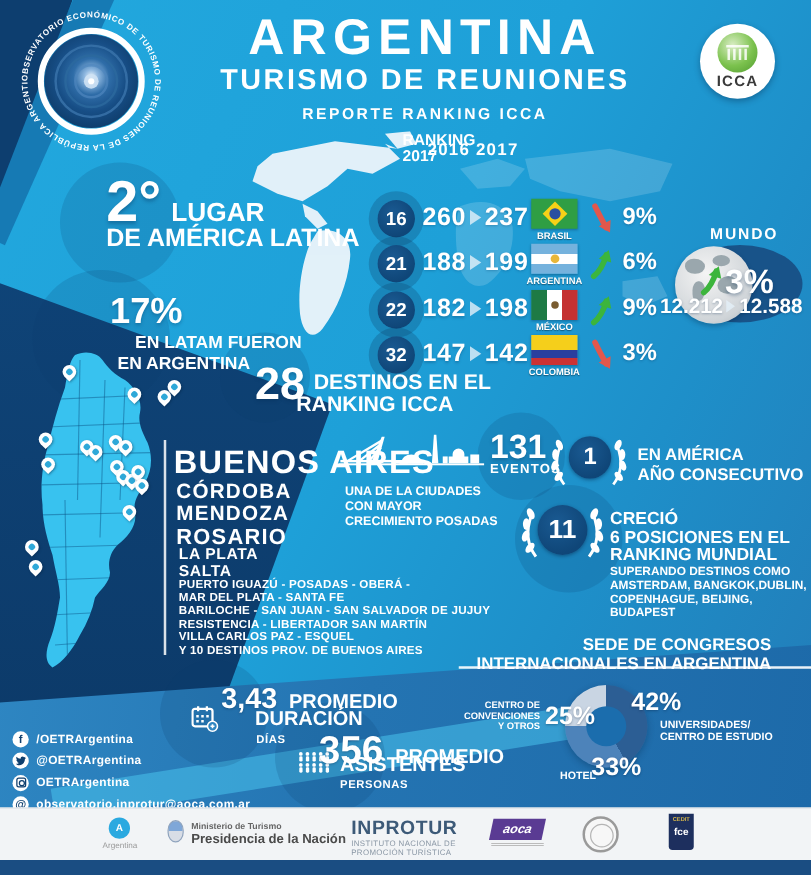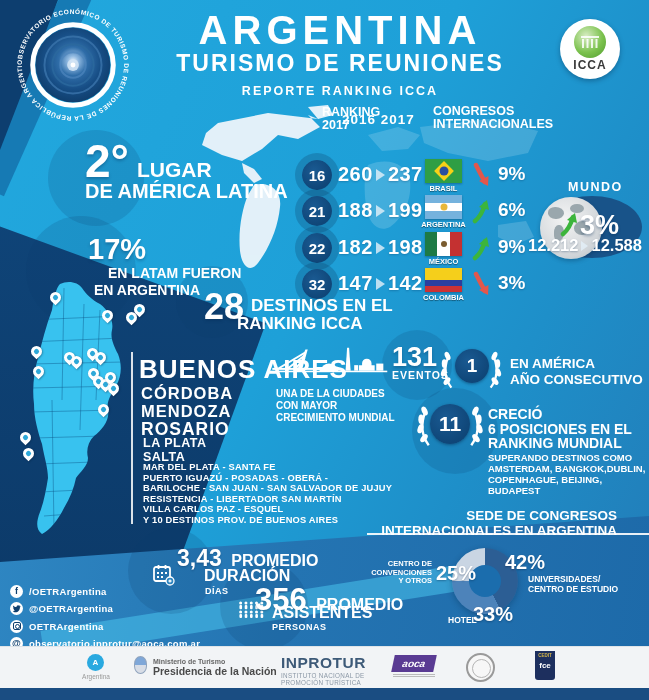--- a/index.html
+++ b/index.html
@@ -144,24 +144,20 @@
     </div>
     <div class="b" style="font-size:14px;margin-left:20px;margin-top:1px;">EN LATAM FUERON</div>
     <div class="b" style="font-size:14px;margin-left:6px;margin-top:1px;">EN ARGENTINA</div>
   </div>
 
   <div class="abs b" style="left:286px;top:106px;width:56px;text-align:left;font-size:12.5px;line-height:13px;margin-left:36px;">
     <div>RANKING</div>
     <div>2017</div>
   </div>
   <div class="abs b" style="left:342px;top:112px;font-size:13.5px;letter-spacing:1px;">2016 2017</div>
-  <div class="abs b" style="left:433px;top:105px;font-size:12.5px;line-height:13px;">
-    <div>CONGRESOS</div>
-    <div>INTERNACIONALES</div>
-  </div>
 
   <div class="rank-row" style="top:143px;">
     <div class="rank-circle">16</div>
     <div class="rank-vals">
       <span>260</span><span class="tri"></span><span>237</span>
     </div>
     <div class="flag flag-br">
       <span class="flag-label">BRASIL</span>
     </div>
     <svg class="row-arrow" viewBox="0 0 24 26">
@@ -286,22 +282,22 @@
   </div>
 
   <div class="abs" style="left:131px;top:352px;width:2px;height:172px;background:rgba(255,255,255,.85);"></div>
   <div class="abs b" style="left:139px;top:354px;font-size:26px;letter-spacing:1px;">BUENOS AIRES</div>
   <div class="abs b" style="left:141px;top:384px;font-size:16.5px;letter-spacing:1px;">CÓRDOBA</div>
   <div class="abs b" style="left:141px;top:402px;font-size:16.5px;letter-spacing:1px;">MENDOZA</div>
   <div class="abs b" style="left:141px;top:419px;font-size:17.5px;letter-spacing:1px;">ROSARIO</div>
   <div class="abs b" style="left:143px;top:436px;font-size:12.5px;letter-spacing:.5px;">LA PLATA</div>
   <div class="abs b" style="left:143px;top:450px;font-size:12.5px;letter-spacing:.5px;">SALTA</div>
   <div class="abs b" style="left:143px;top:462px;font-size:9.3px;line-height:10.6px;letter-spacing:.2px;">
+    <div>PUERTO IGUAZÚ - POSADAS - OBERÁ -</div>
     <div>MAR DEL PLATA - SANTA FE</div>
-    <div>PUERTO IGUAZÚ - POSADAS - OBERÁ -</div>
     <div>BARILOCHE - SAN JUAN - SAN SALVADOR DE JUJUY</div>
     <div>RESISTENCIA - LIBERTADOR SAN MARTÍN</div>
     <div>VILLA CARLOS PAZ - ESQUEL</div>
     <div>Y 10 DESTINOS PROV. DE BUENOS AIRES</div>
   </div>
 
   <svg class="abs" style="left:266px;top:342px;width:126px;height:40px;" viewBox="0 0 160 40">
     <g fill="#fff">
       <rect x="6" y="31" width="148" height="2"></rect>
       <rect x="8" y="27.5" width="54" height="2.5"></rect>
@@ -316,21 +312,21 @@
       <rect x="112" y="24" width="5" height="7"></rect>
       <rect x="140" y="22" width="9" height="9"></rect>
     </g>
   </svg>
 
   <div class="abs b" style="left:392px;top:344px;font-size:27px;line-height:1;text-shadow:0 2px 3px rgba(0,40,80,.3);">131</div>
   <div class="abs b" style="left:392px;top:369px;font-size:10.5px;letter-spacing:1px;">EVENTOS</div>
   <div class="abs b" style="left:276px;top:388px;font-size:10px;line-height:12px;">
     <div>UNA DE LA CIUDADES</div>
     <div>CON MAYOR</div>
-    <div>CRECIMIENTO MUNDIAL</div>
+    <div>CRECIMIENTO POSADAS</div>
   </div>
 
   <svg class="abs" style="left:434px;top:344px;width:74px;height:48px;" viewBox="0 0 64 44">
     <g fill="#fff">
       <path d="M14 40 Q5 28 11 12" fill="none" stroke="#fff" stroke-width="2"></path>
       <ellipse cx="10" cy="34" rx="2.3" ry="4" transform="rotate(40 10 34)"></ellipse>
       <ellipse cx="7" cy="26" rx="2.3" ry="4" transform="rotate(20 7 26)"></ellipse>
       <ellipse cx="7.5" cy="18" rx="2.3" ry="4"></ellipse>
       <ellipse cx="10.5" cy="11" rx="2.3" ry="4" transform="rotate(-25 10.5 11)"></ellipse>
       <path d="M50 40 Q59 28 53 12" fill="none" stroke="#fff" stroke-width="2"></path>

